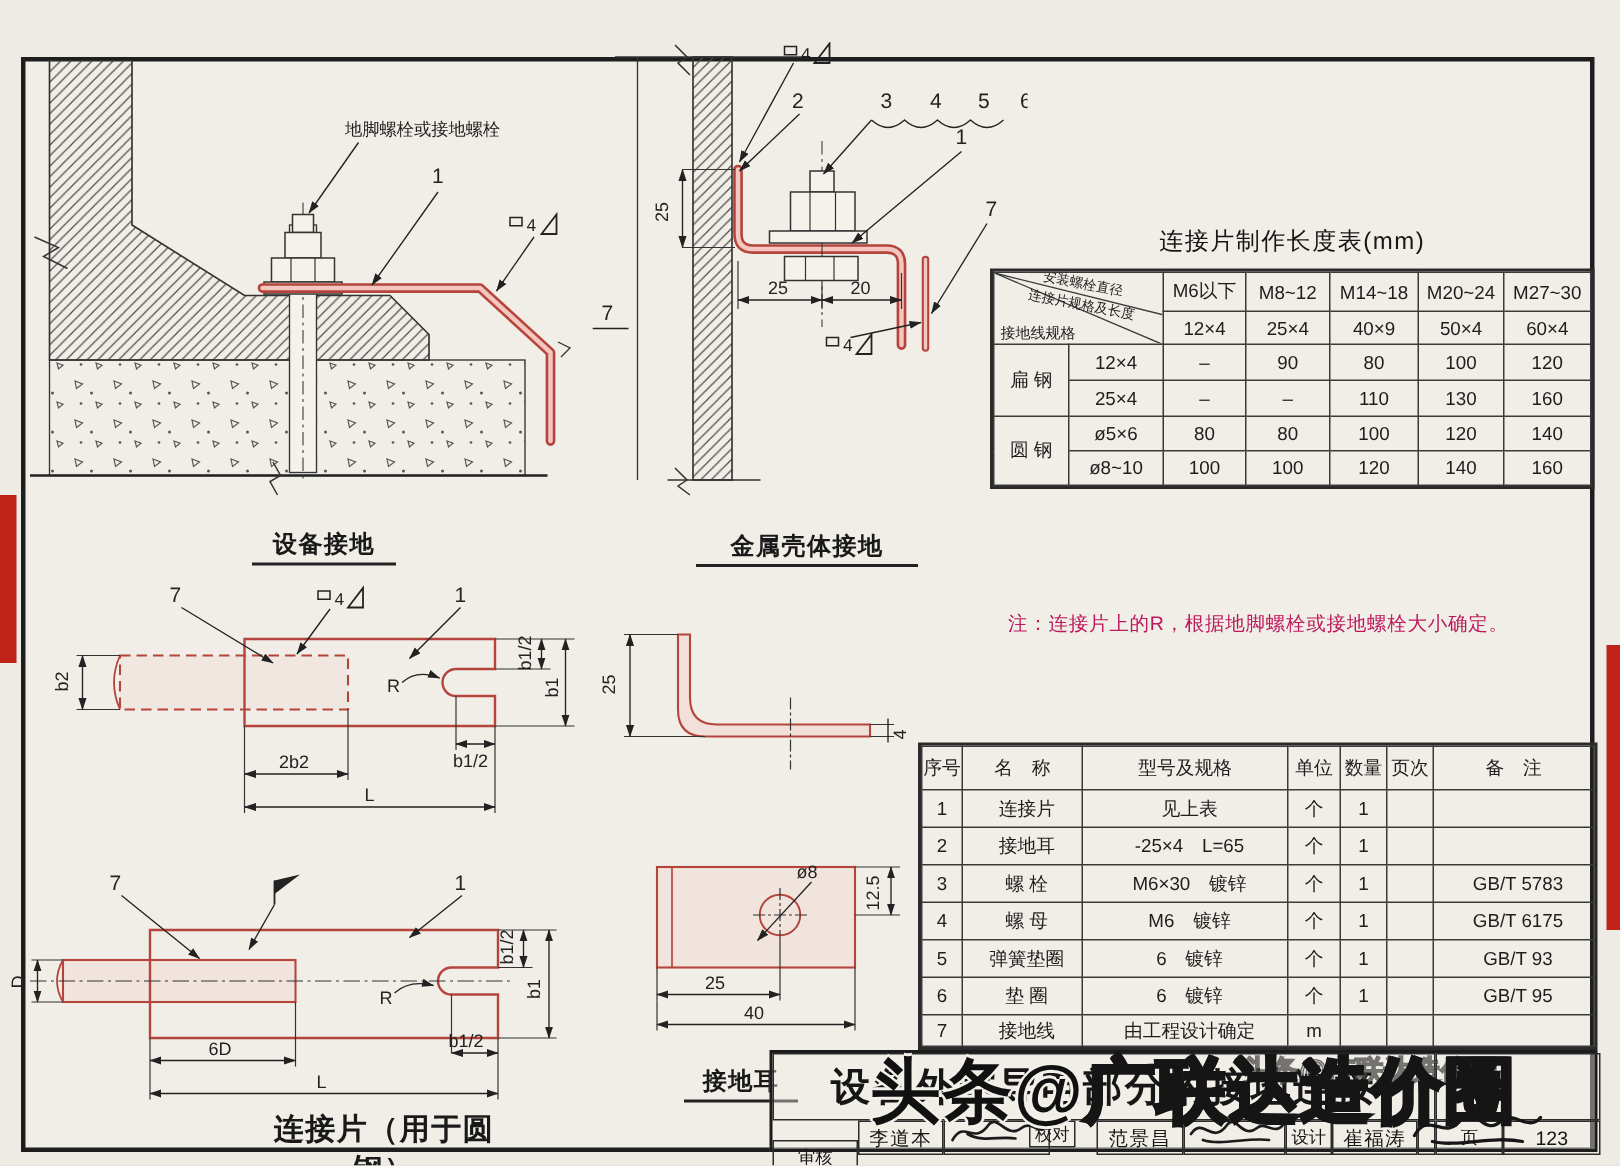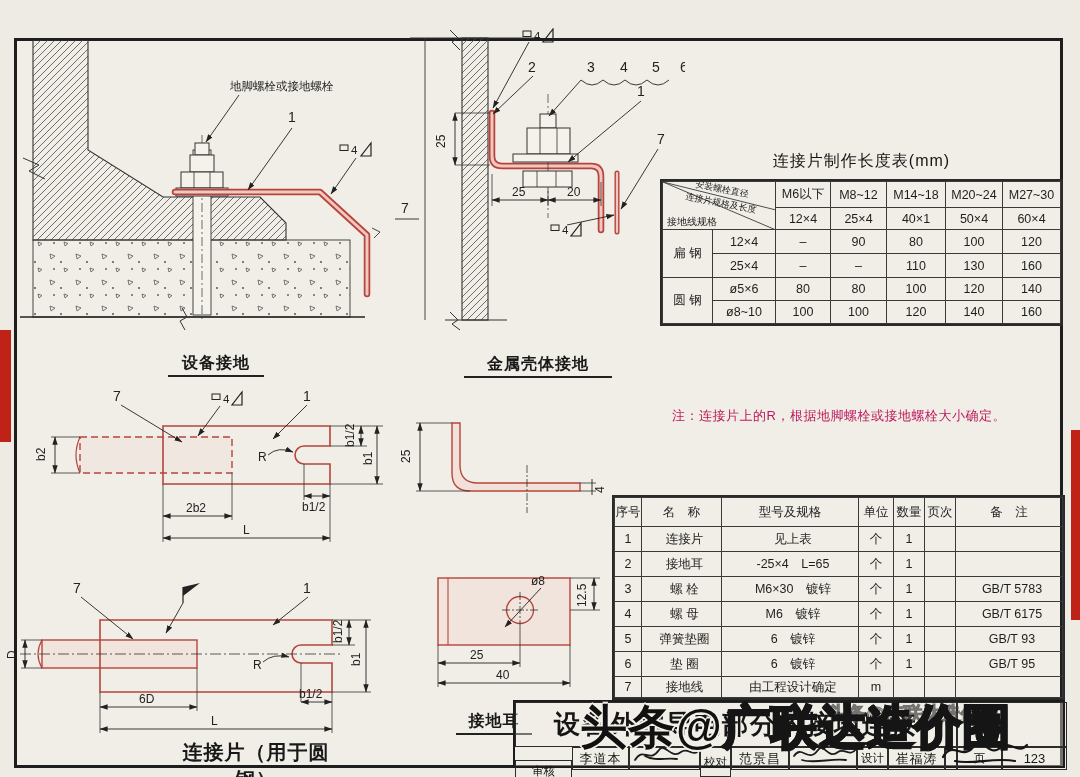--- a/index.html
+++ b/index.html
@@ -222,21 +222,21 @@
         </td>
         <td>M6以下</td>
         <td>M8~12</td>
         <td>M14~18</td>
         <td>M20~24</td>
         <td>M27~30</td>
       </tr>
       <tr style="height:22px;">
         <td>12×4</td>
         <td>25×4</td>
-        <td>40×1</td>
+        <td>40×9</td>
         <td>50×4</td>
         <td>60×4</td>
       </tr>
       <tr style="height:24px;">
         <td rowspan="2">扁 钢</td>
         <td>12×4</td>
         <td>–</td>
         <td>90</td>
         <td>80</td>
         <td>100</td>
@@ -479,21 +479,21 @@
       </tr>
     </tbody>
       </table>
   </div>
 
   <div class="tblock">
     <div class="cell tb-title" style="left:0;top:0;width:442px;height:45px;">设备外露导电部分的接地连接</div>
     <div class="cell tb-lab" style="left:0;top:58px;width:57px;height:23px;">审核</div>
     <div class="cell tb-name" style="left:57px;top:45px;width:57px;height:23px;">李道本</div>
     <div class="cell" style="left:114px;top:45px;width:71px;height:23px;"></div>
-    <div class="cell tb-lab" style="left:185px;top:45px;width:31px;height:30px;">校对</div>
+    <div class="cell tb-lab" style="left:171px;top:45px;width:31px;height:18px;">校对</div>
     <div class="cell tb-name" style="left:216px;top:45px;width:58px;height:23px;">范景昌</div>
     <div class="cell" style="left:274px;top:45px;width:68px;height:23px;"></div>
     <div class="cell tb-lab" style="left:342px;top:45px;width:31px;height:23px;">设计</div>
     <div class="cell tb-name" style="left:373px;top:45px;width:57px;height:23px;">崔福涛</div>
     <div class="cell" style="left:430px;top:45px;width:12px;height:23px;"></div>
     <div class="cell" style="left:442px;top:0;width:110px;height:45px;"></div>
     <div class="cell tb-lab" style="left:442px;top:45px;width:45px;height:23px;">页</div>
     <div class="cell tb-num" style="left:487px;top:45px;width:65px;height:23px;">123</div>
   </div>
 

